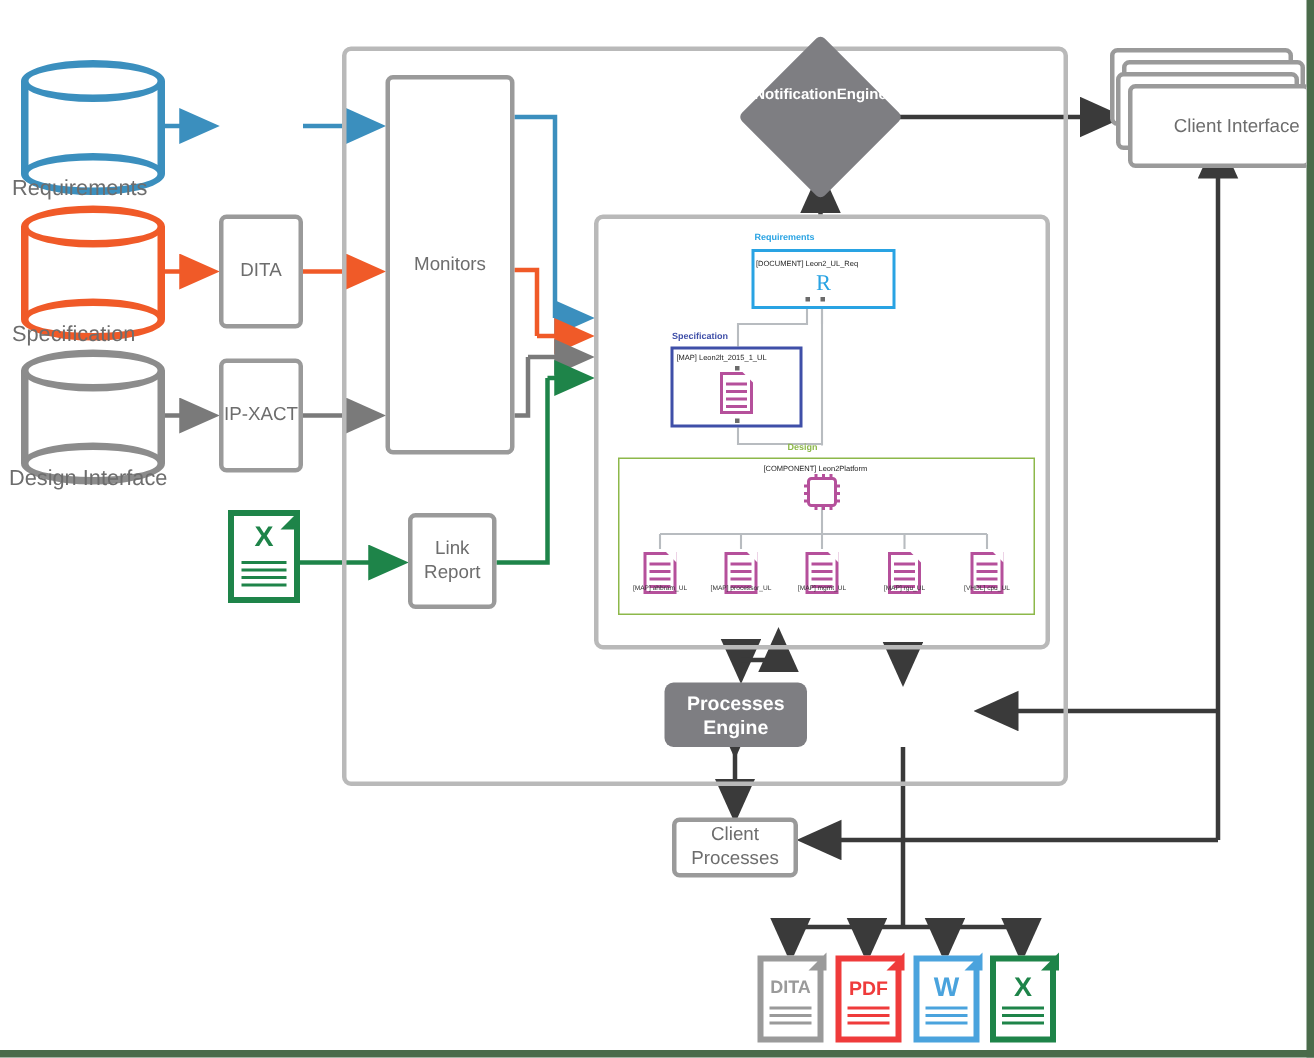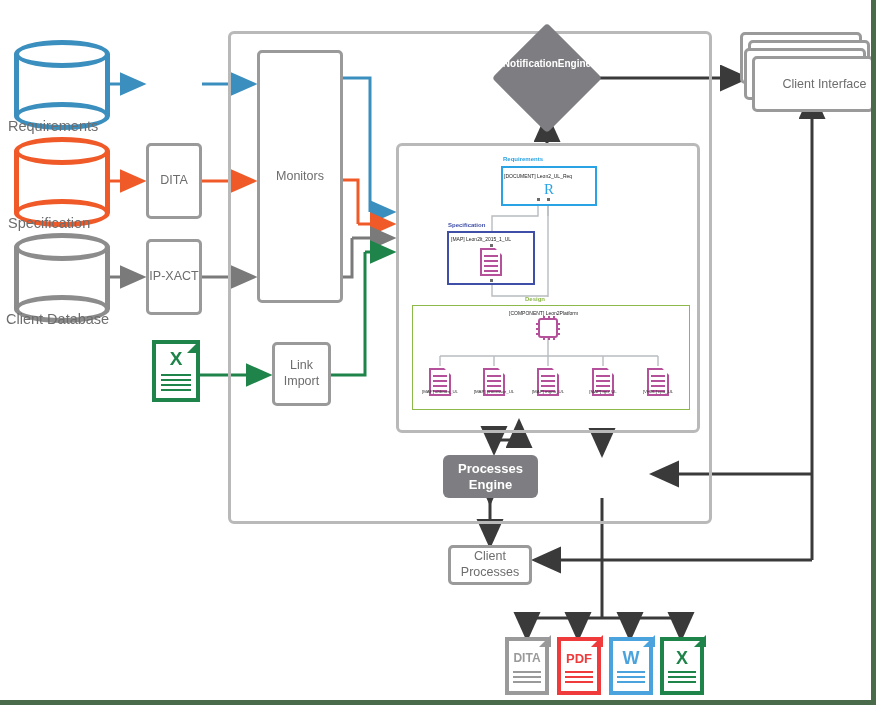--- a/index.html
+++ b/index.html
@@ -179,21 +179,21 @@
     <div class="bot" style="border-color:#f05a28;"></div>
     <div class="top" style="border-color:#f05a28;"></div>
   </div>
   <div class="cyl-label" style="left:8px;top:215px;">Specification</div>
 
   <div class="cyl" style="left:14px;top:233px;width:96px;height:92px;color:#8c8c8c;">
     <div class="body" style="border-color:#8c8c8c;"></div>
     <div class="bot" style="border-color:#8c8c8c;"></div>
     <div class="top" style="border-color:#8c8c8c;"></div>
   </div>
-  <div class="cyl-label" style="left:6px;top:311px;">Client Database</div>
+  <div class="cyl-label" style="left:6px;top:311px;">Design Interface</div>
 
   <div class="fileicon" style="left:152px;top:340px;width:48px;height:62px;">
     <div class="pg" style="border-color:#1e8449;"></div>
     <div class="fold" style="border-width:0 0 13px 13px;border-color:transparent transparent #1e8449 transparent;
                 right:0;top:0;transform:rotate(0deg);"></div>
     <div class="ltr" style="top:8px;font-size:19px;color:#1e8449;">X</div>
     <div class="lines" style="top:34px;">
       <i style="background:#1e8449;"></i>
         <i style="background:#1e8449;"></i>
       <i style="background:#1e8449;"></i>
@@ -201,21 +201,21 @@
     </div>
   </div>
 
   <div class="gbox" style="left:146px;top:143px;width:56px;height:76px;">DITA</div>
   <div class="gbox" style="left:257px;top:50px;width:86px;height:253px;">Monitors</div>
 
   <div class="gbox" style="left:146px;top:239px;width:56px;height:76px;">IP-XACT</div>
 
   <div class="gbox" style="left:272px;top:342px;width:59px;height:64px;flex-direction:column;">
     <span>Link</span>
-    <span>Import</span>
+    <span>Report</span>
   </div>
 
   <div class="diamond" style="left:508px;top:39px;"></div>
   <div class="diamond-text" style="left:508px;top:25px;width:78px;height:78px;flex-direction:row;">
     <span>Notification</span>
     <span>Engine</span>
   </div>
 
   <div class="stackcard" style="left:740px;top:32px;width:122px;height:52px;"></div>
   <div class="stackcard" style="left:748px;top:40px;width:122px;height:52px;"></div>

